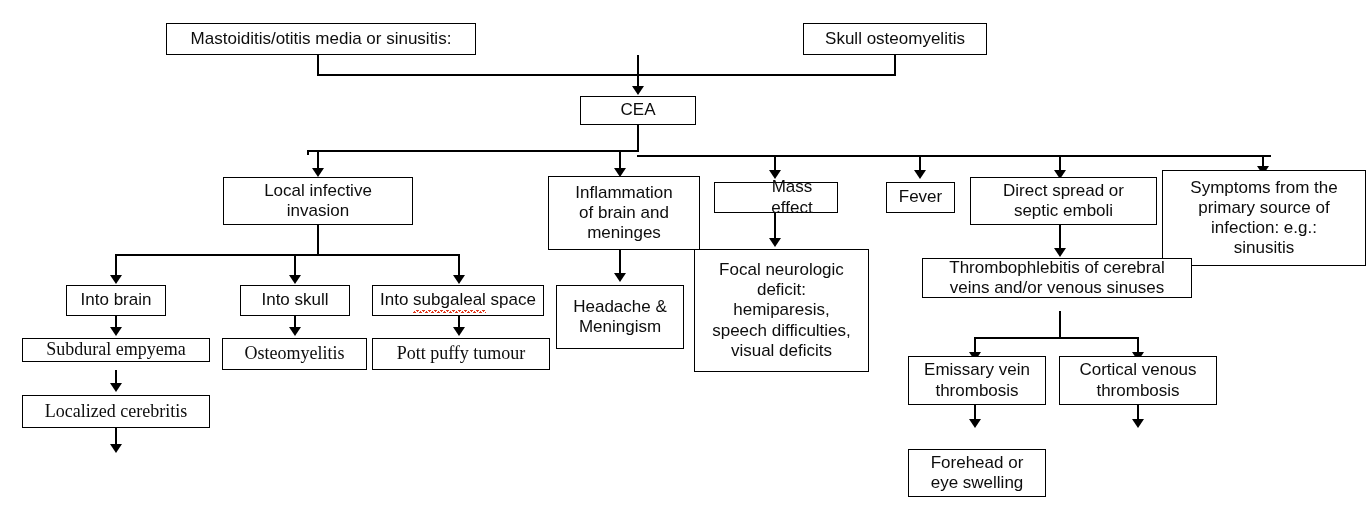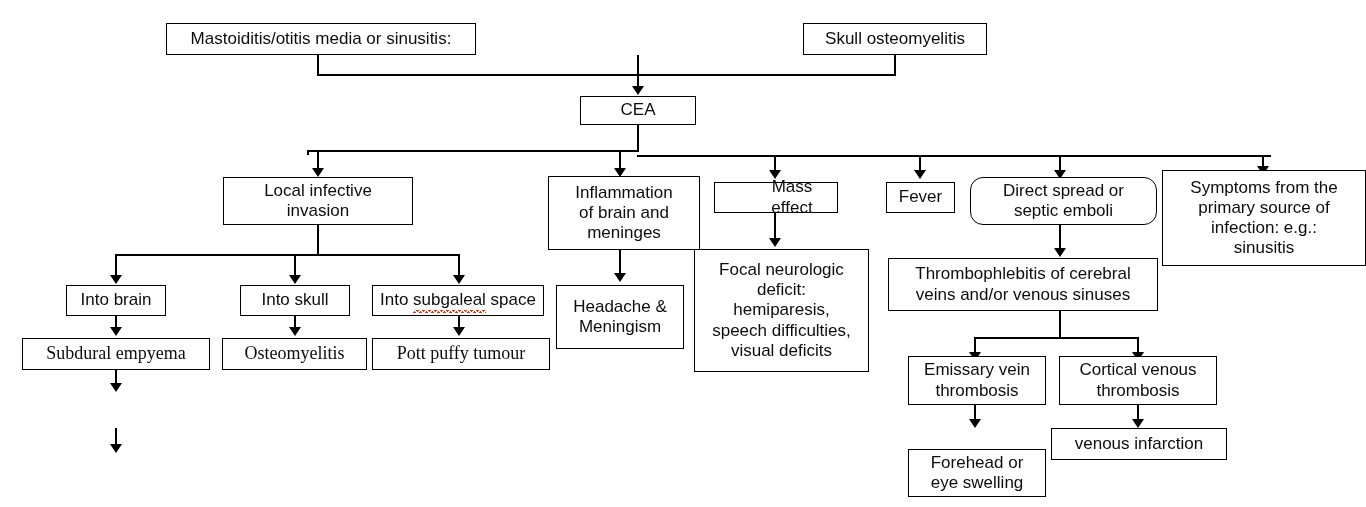--- a/index.html
+++ b/index.html
@@ -99,21 +99,21 @@
 invasion</div>
 
   <div class="box" style="left:548px;top:176px;width:152px;height:74px;">Inflammation
 of brain and
 meninges</div>
 
   <div class="box" style="left:714px;top:182px;width:124px;height:31px;padding-left:36px;">Mass effect</div>
 
   <div class="box" style="left:886px;top:182px;width:69px;height:31px;">Fever</div>
 
-  <div class="box" style="left:970px;top:177px;width:187px;height:48px;border-radius:13px;">Direct spread or
+  <div class="box" style="left:970px;top:177px;width:187px;height:48px;">Direct spread or
 septic emboli</div>
 
   <div class="box" style="left:1162px;top:170px;width:204px;height:96px;">Symptoms from the
 primary source of
 infection: e.g.:
 sinusitis</div>
 
   <div class="line vline" style="left:317px;top:225px;height:30px;"></div>
   <div class="line hline" style="left:116px;top:254px;width:344px;"></div>
   <div class="line vline" style="left:115px;top:254px;height:24px;"></div>
@@ -127,46 +127,47 @@
   <div class="box" style="left:240px;top:285px;width:110px;height:31px;">Into skull</div>
   <div class="box" style="left:372px;top:285px;width:172px;height:31px;"><span><span>Into </span><span class="sp">subgaleal</span><span> space</span></span></div>
 
   <div class="line vline" style="left:115px;top:316px;height:13px;"></div>
   <div class="arrow" style="left:110px;top:327px;"></div>
   <div class="line vline" style="left:294px;top:316px;height:13px;"></div>
   <div class="arrow" style="left:289px;top:327px;"></div>
   <div class="line vline" style="left:458px;top:316px;height:13px;"></div>
   <div class="arrow" style="left:453px;top:327px;"></div>
 
-  <div class="box serif" style="left:22px;top:338px;width:188px;height:32px;">Subdural empyema</div>
+  <div class="box serif" style="left:22px;top:338px;width:188px;height:24px;">Subdural empyema</div>
   <div class="box serif" style="left:372px;top:338px;width:178px;height:32px;">Pott puffy tumour</div>
   <div class="box serif" style="left:222px;top:338px;width:145px;height:32px;">Osteomyelitis</div>
 
   <div class="line vline" style="left:115px;top:370px;height:14px;"></div>
   <div class="arrow" style="left:110px;top:383px;"></div>
+  <div class="box serif" style="left:22px;top:395px;width:188px;height:33px;">Localized cerebritis</div>
 
   <div class="line vline" style="left:115px;top:428px;height:17px;"></div>
   <div class="arrow" style="left:110px;top:444px;"></div>
 
   <div class="line vline" style="left:619px;top:250px;height:25px;"></div>
   <div class="arrow" style="left:614px;top:273px;"></div>
   <div class="box" style="left:556px;top:285px;width:128px;height:64px;">Headache &amp;
 Meningism</div>
 
   <div class="line vline" style="left:774px;top:213px;height:26px;"></div>
   <div class="arrow" style="left:769px;top:238px;"></div>
   <div class="box" style="left:694px;top:249px;width:175px;height:123px;">Focal neurologic
 deficit:
 hemiparesis,
 speech difficulties,
 visual deficits</div>
 
   <div class="line vline" style="left:1059px;top:225px;height:25px;"></div>
   <div class="arrow" style="left:1054px;top:248px;"></div>
-  <div class="box" style="left:888px;top:258px;width:270px;height:53px;">Thrombophlebitis of cerebral
+  <div class="box" style="left:922px;top:258px;width:270px;height:40px;">Thrombophlebitis of cerebral
 veins and/or venous sinuses</div>
 
   <div class="line vline" style="left:1059px;top:311px;height:28px;"></div>
   <div class="line hline" style="left:975px;top:337px;width:164px;"></div>
   <div class="line vline" style="left:974px;top:337px;height:18px;"></div>
   <div class="arrow" style="left:969px;top:352px;"></div>
   <div class="line vline" style="left:1137px;top:337px;height:18px;"></div>
   <div class="arrow" style="left:1132px;top:352px;"></div>
 
   <div class="box" style="left:908px;top:356px;width:138px;height:49px;">Emissary vein
@@ -174,15 +175,14 @@
   <div class="box" style="left:1059px;top:356px;width:158px;height:49px;">Cortical venous
 thrombosis</div>
 
   <div class="line vline" style="left:974px;top:405px;height:16px;"></div>
   <div class="arrow" style="left:969px;top:419px;"></div>
   <div class="box" style="left:908px;top:428px;width:138px;height:48px;margin-top:21px;">Forehead or
 eye swelling</div>
 
   <div class="line vline" style="left:1137px;top:405px;height:16px;"></div>
   <div class="arrow" style="left:1132px;top:419px;"></div>
-  <div class="box" style="left:1051px;top:428px;width:176px;height:32px;">venous infarction</div>
 
 </div>
 
 </body></html>

